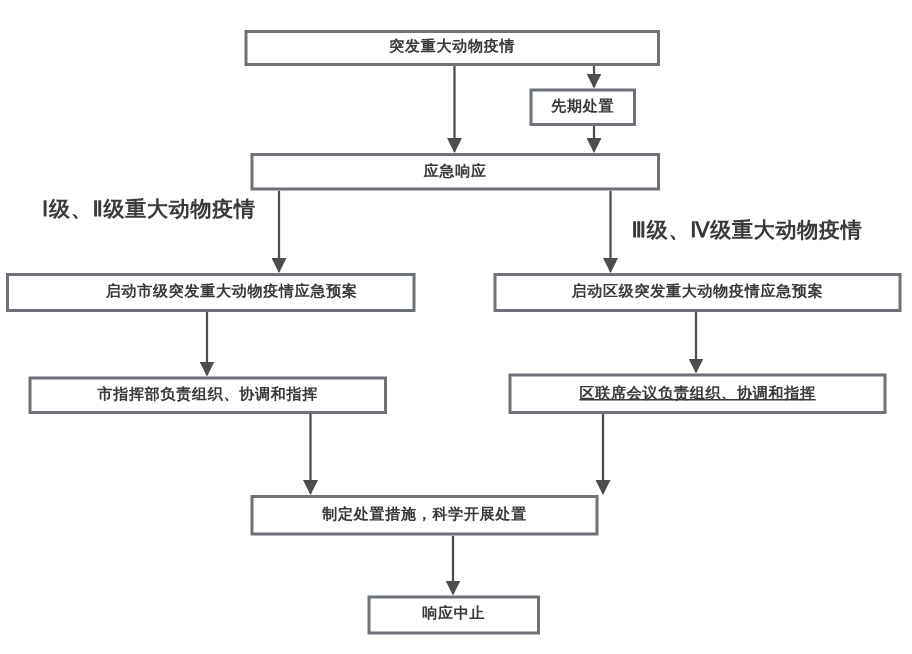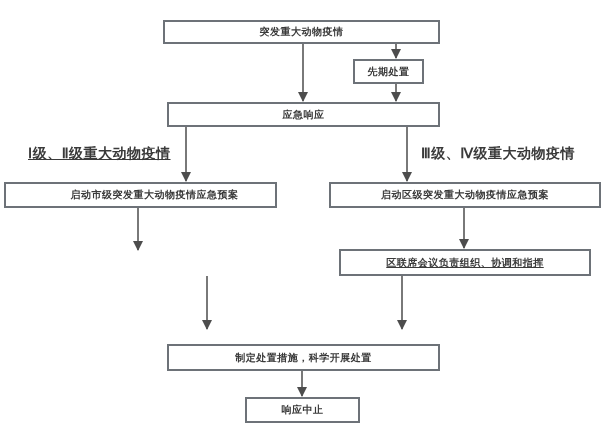--- a/index.html
+++ b/index.html
@@ -81,38 +81,41 @@
   </div>
 
   <div class="node" style="left:353px; top:59px;  width:71px;  height:25px;">
     <span>先期处置</span>
   </div>
 
   <div class="node" style="left:167px; top:102px; width:273px; height:25px;">
     <span>应急响应</span>
   </div>
 
-  <div class="branch-label" style="left:28px; top:146px;text-decoration:underline;">Ⅰ级、Ⅱ级重大动物疫情</div>
+  <div class="branch-label" style="left:28px; top:132px;">Ⅰ级、Ⅱ级重大动物疫情</div>
 
   <div class="branch-label" style="left:421px; top:146px;">Ⅲ级、Ⅳ级重大动物疫情</div>
 
   <div class="node" style="left:4px;   top:182px; width:273px; height:26px;padding-left:28px;">
     <span>启动市级突发重大动物疫情应急预案</span>
   </div>
 
   <div class="node" style="left:329px; top:182px; width:272px; height:26px;align-items:center;">
     <span>启动区级突发重大动物疫情应急预案</span>
   </div>
 
+  <div class="node" style="left:19px;  top:251px; width:239px; height:25px;">
+    <span>市指挥部负责组织、协调和指挥</span>
+  </div>
 
   <div class="node" style="left:339px; top:249px; width:252px; height:27px;text-decoration:underline;">
     <span>区联席会议负责组织、协调和指挥</span>
   </div>
 
-  <div class="node" style="left:167px; top:344px; width:273px; height:27px;justify-content:center;">
+  <div class="node" style="left:167px; top:330px; width:232px; height:27px;justify-content:center;">
     <span>制定处置措施，科学开展处置</span>
   </div>
 
   <div class="node" style="left:245px; top:397px; width:115px; height:26px;">
     <span>响应中止</span>
   </div>
 
 </div>
 
 </body></html>

